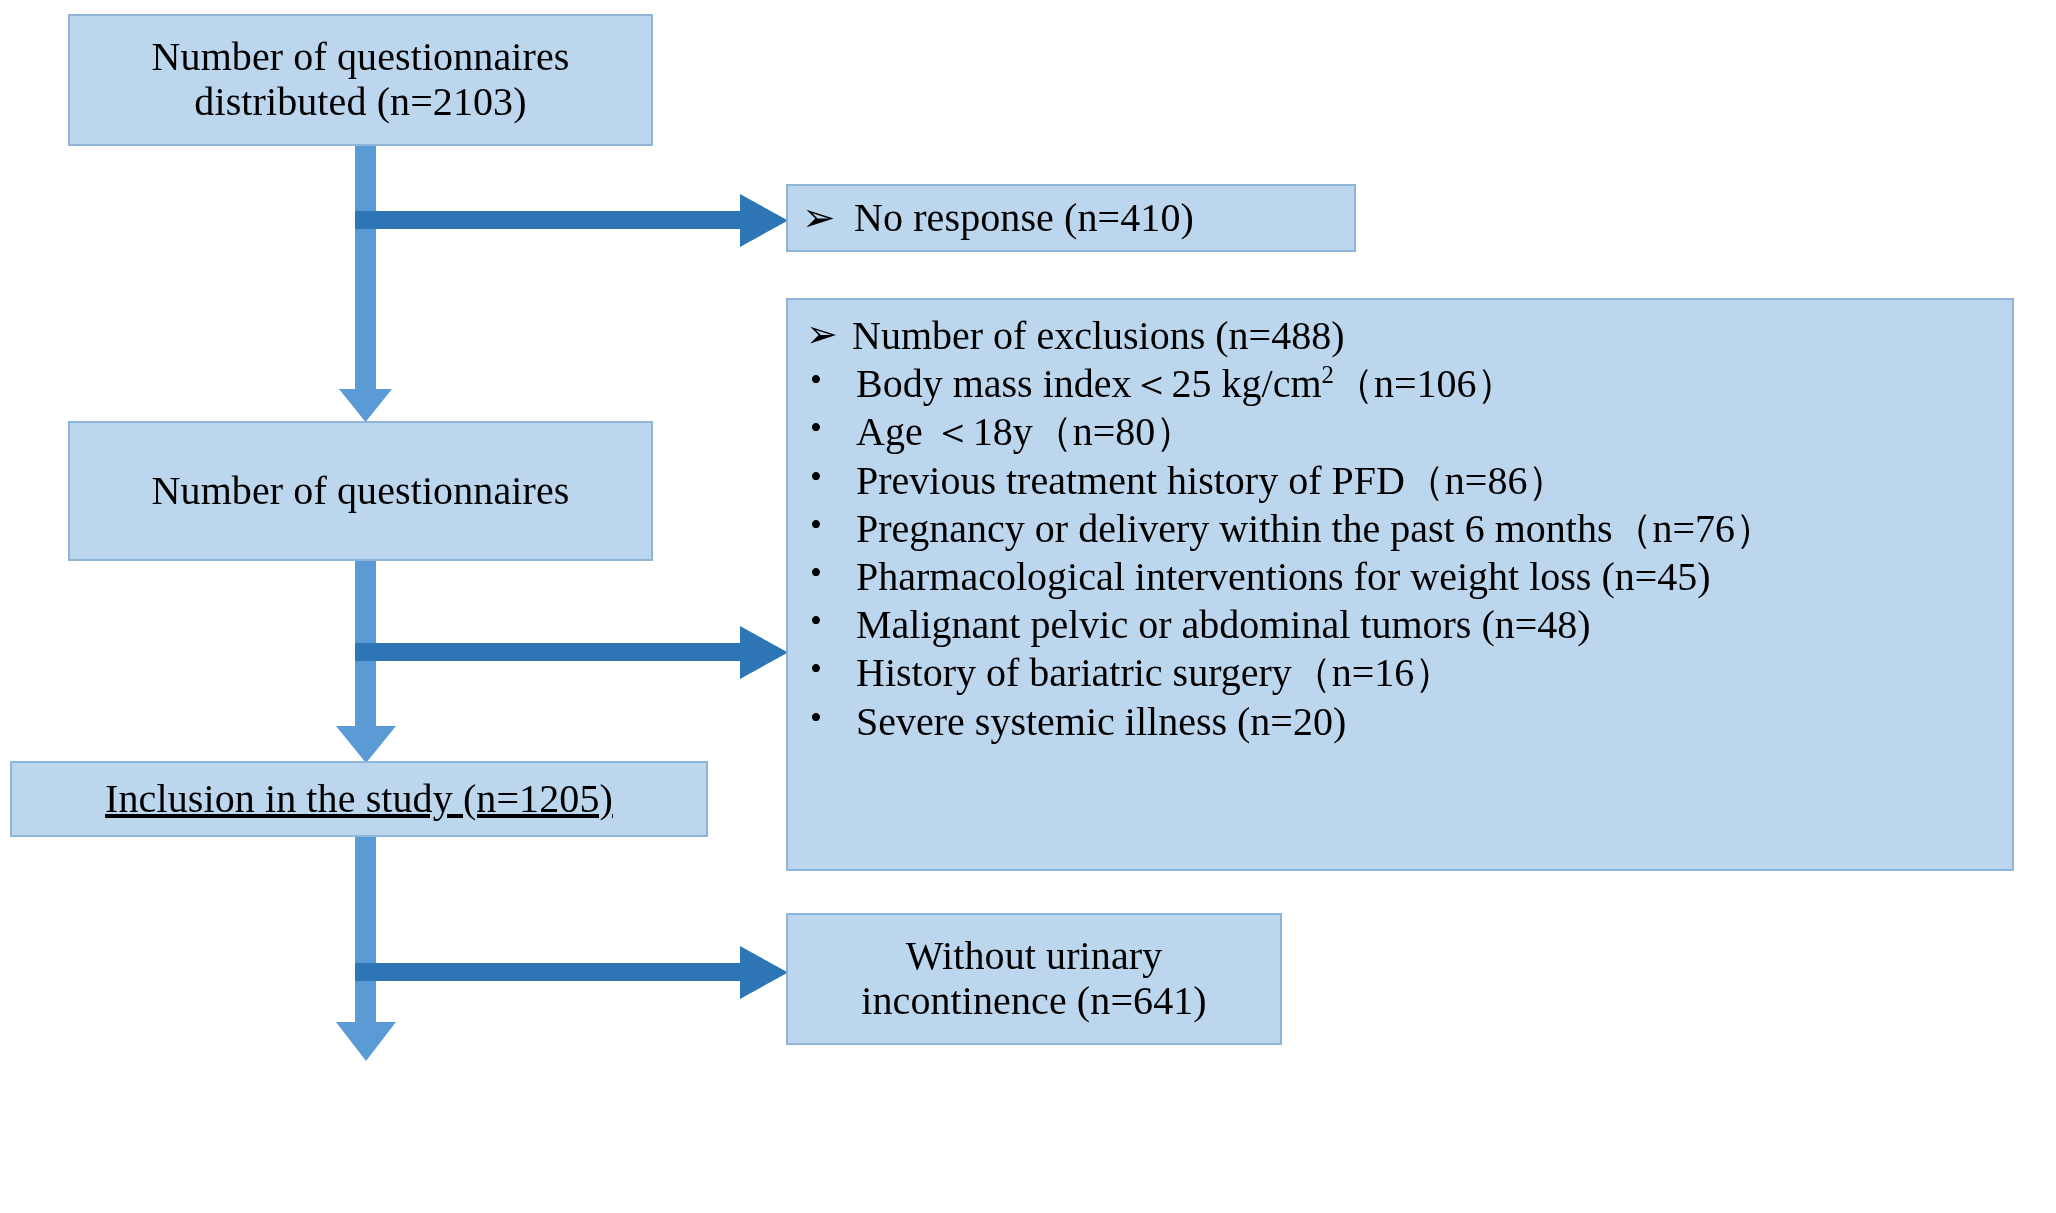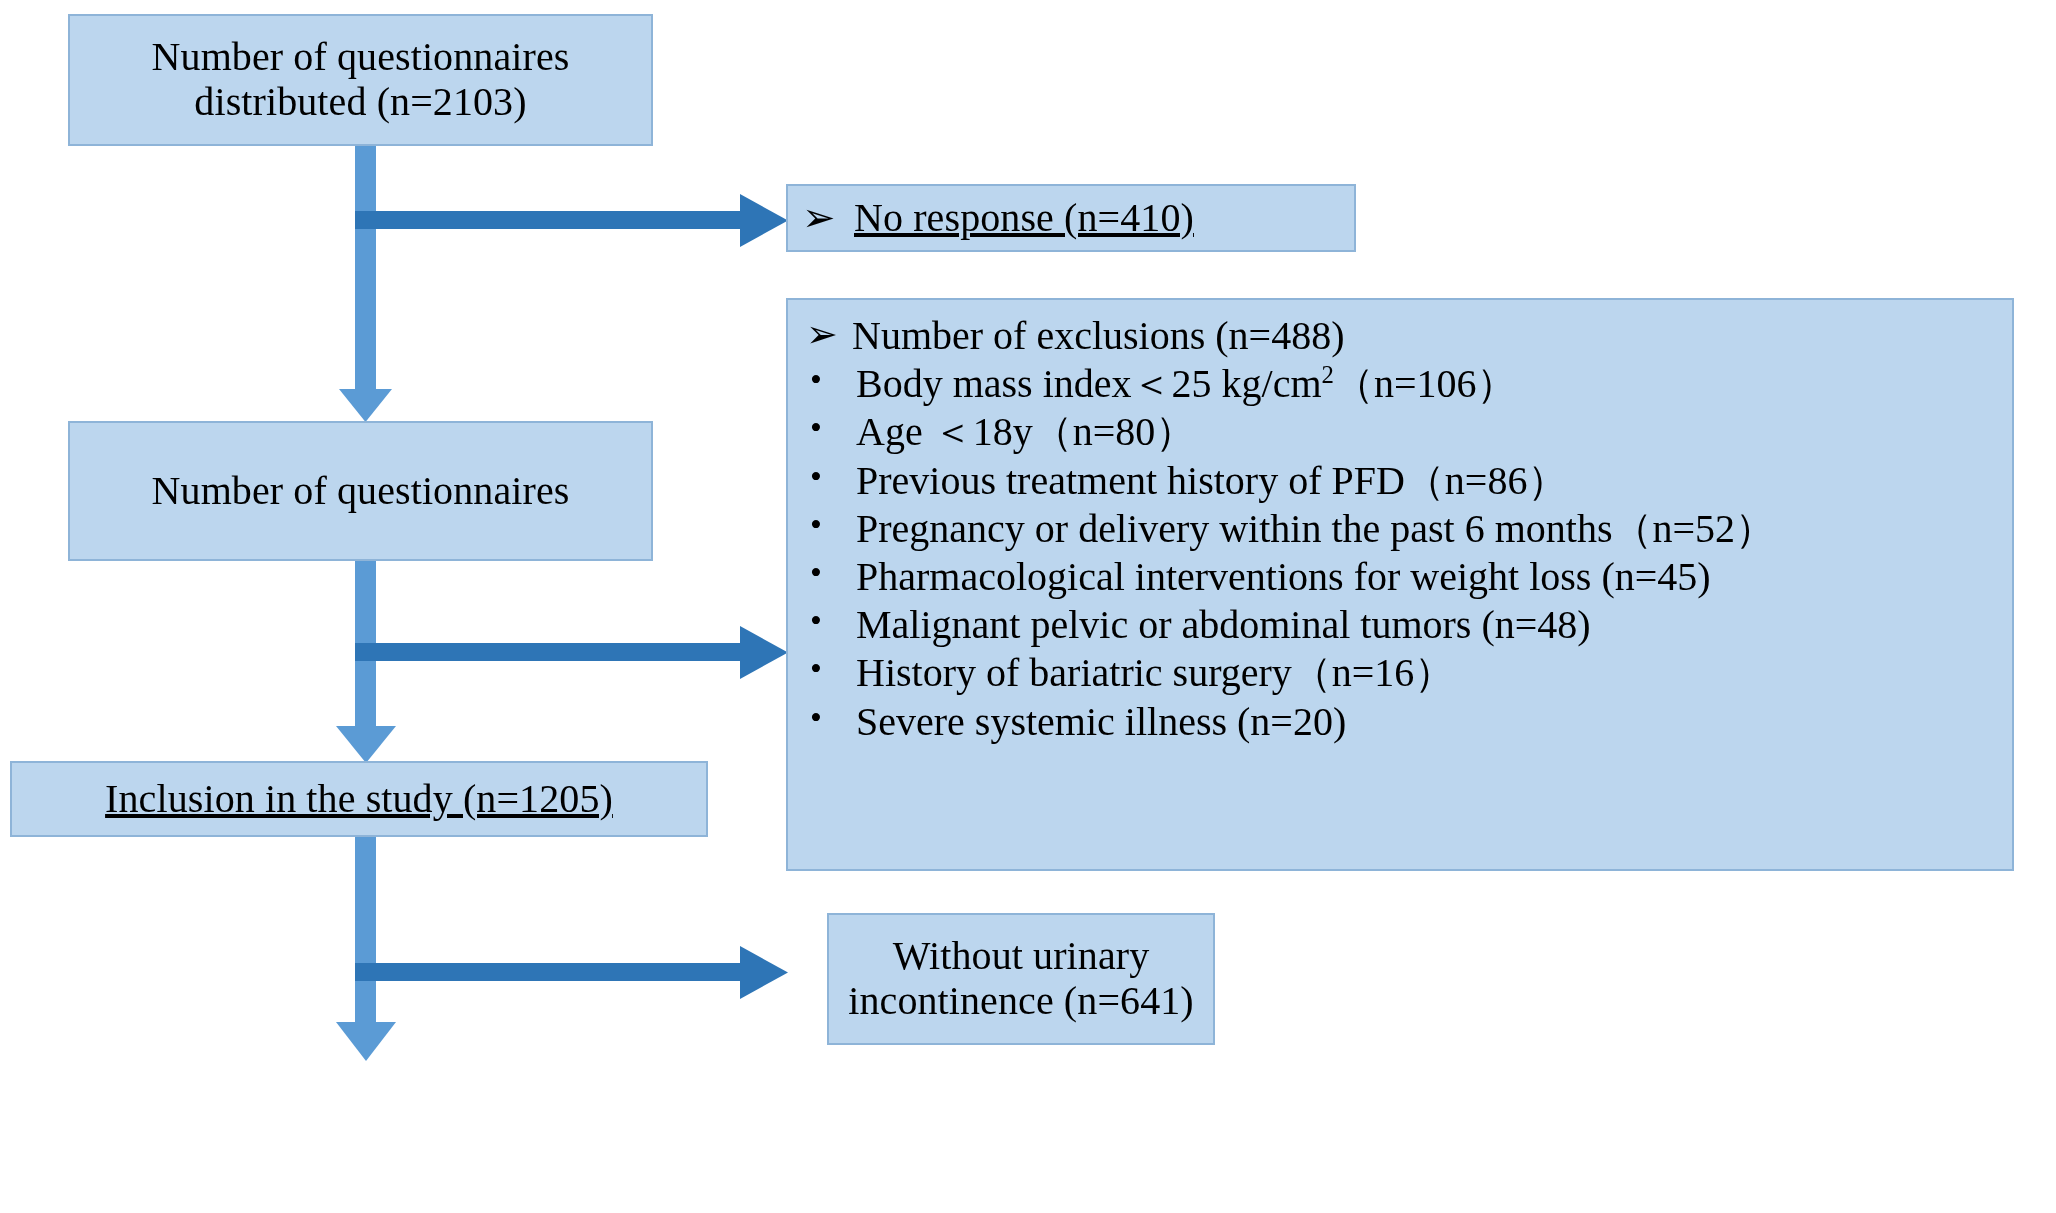--- a/index.html
+++ b/index.html
@@ -64,21 +64,21 @@
     </g>
   </svg>
 
   <div class="node" style="left:68px;top:8px;width:585px;height:132px;">
     <span class="txt">
       <span class="wrapline">Number of questionnaires</span>
       <span class="wrapline">distributed (n=2103)</span>
     </span>
   </div>
 
-  <div class="node leftalign" style="left:786px;top:178px;width:570px;height:68px;text-decoration:underline;">
+  <div class="node leftalign" style="left:786px;top:178px;width:570px;height:68px;">
     <span class="txt" style="white-space:nowrap;">
       <span style="display:inline-block;width:52px;">➢</span><span>No response (n=410)</span>
     </span>
   </div>
 
   <div class="node listbox" style="left:786px;top:292px;width:1228px;height:573px;">
     <ul class="list" id="exclusion-list">
         <li>
           <span class="mk">➢</span>
           <span class="lbl">Number of exclusions (n=488)</span>
@@ -90,21 +90,21 @@
         <li>
           <span class="mk dot">•</span>
           <span class="lbl">Age ＜18y（n=80）</span>
         </li>
         <li>
           <span class="mk dot">•</span>
           <span class="lbl">Previous treatment history of PFD（n=86）</span>
         </li>
         <li>
           <span class="mk dot">•</span>
-          <span class="lbl">Pregnancy or delivery within the past 6 months（n=52）</span>
+          <span class="lbl">Pregnancy or delivery within the past 6 months（n=76）</span>
         </li>
         <li>
           <span class="mk dot">•</span>
           <span class="lbl">Pharmacological interventions for weight loss (n=45)</span>
         </li>
         <li>
           <span class="mk dot">•</span>
           <span class="lbl">Malignant pelvic or abdominal tumors (n=48)</span>
         </li>
         <li>
@@ -121,21 +121,21 @@
   <div class="node" style="left:68px;top:415px;width:585px;height:140px;">
     <span class="txt">
       <span class="wrapline">Number of questionnaires</span>
     </span>
   </div>
 
   <div class="node inclusion" style="left:10px;top:755px;width:698px;height:76px;text-decoration:underline;">
     <span class="txt">Inclusion in the study (n=1205)</span>
   </div>
 
-  <div class="node" style="left:786px;top:907px;width:388px;height:132px;margin-left:41px;">
+  <div class="node" style="left:786px;top:907px;width:496px;height:132px;">
     <span class="txt">
       <span class="wrapline">Without urinary</span>
       <span class="wrapline">incontinence (n=641)</span>
     </span>
   </div>
 
 
 </div>
 
 </body></html>

